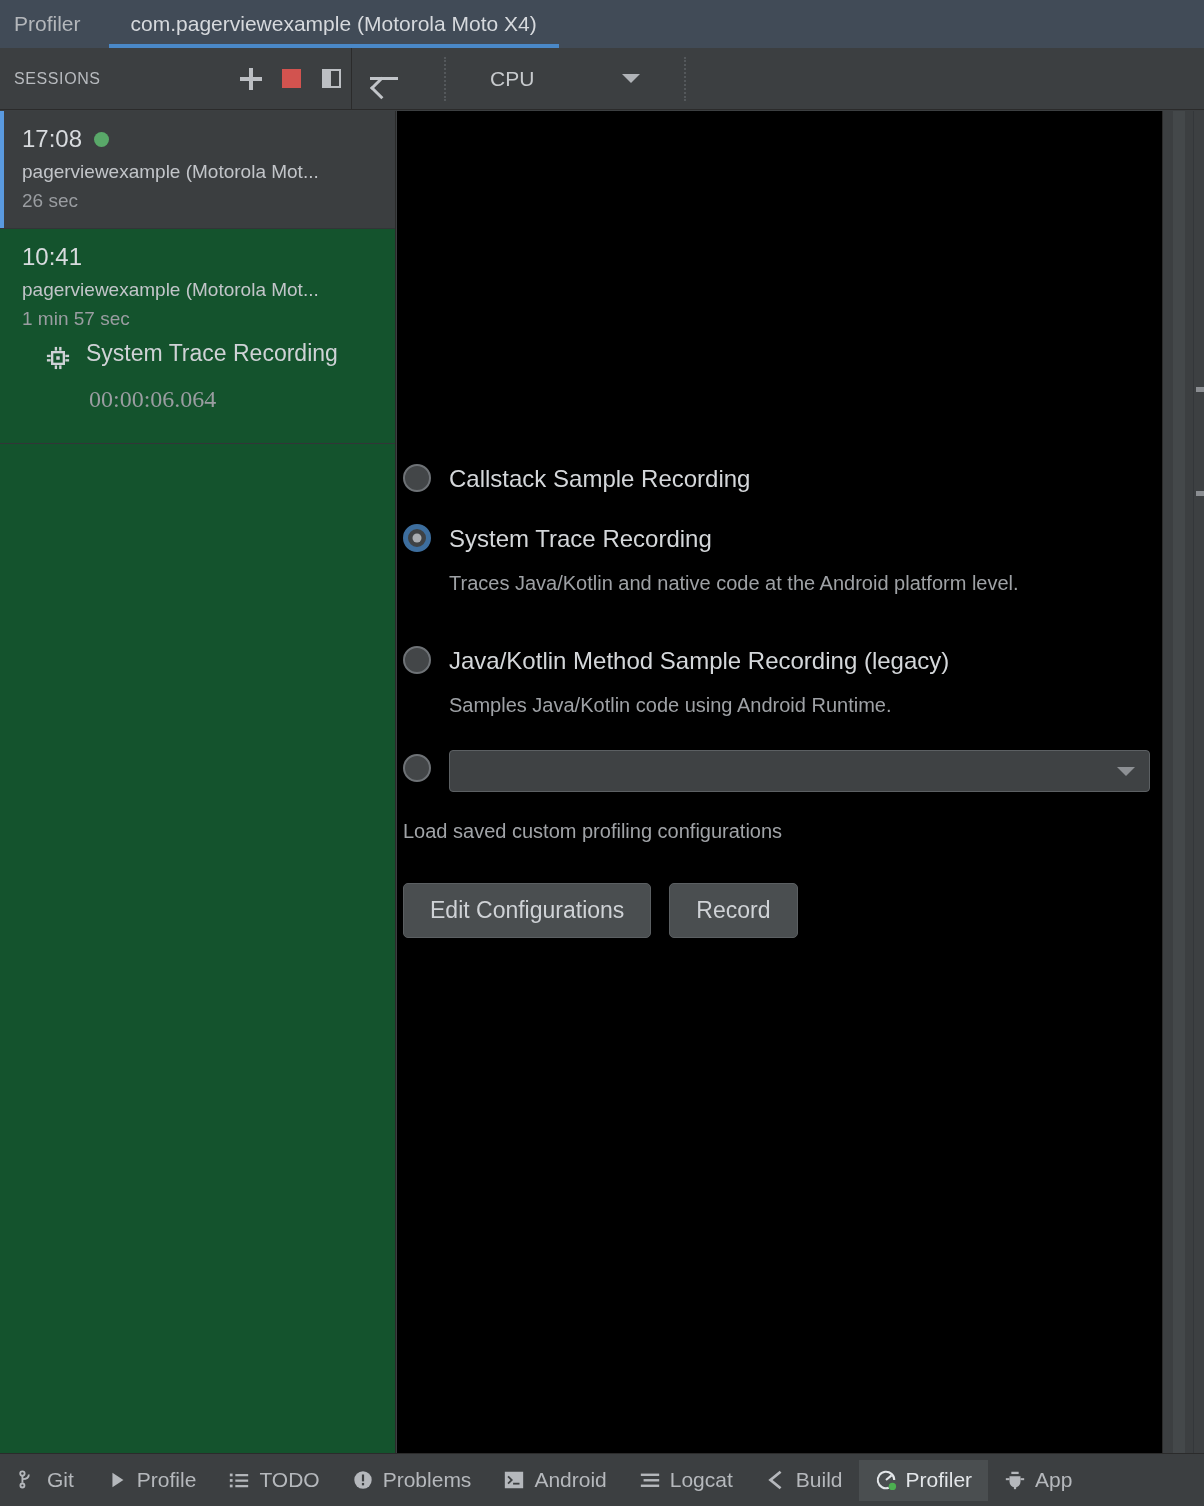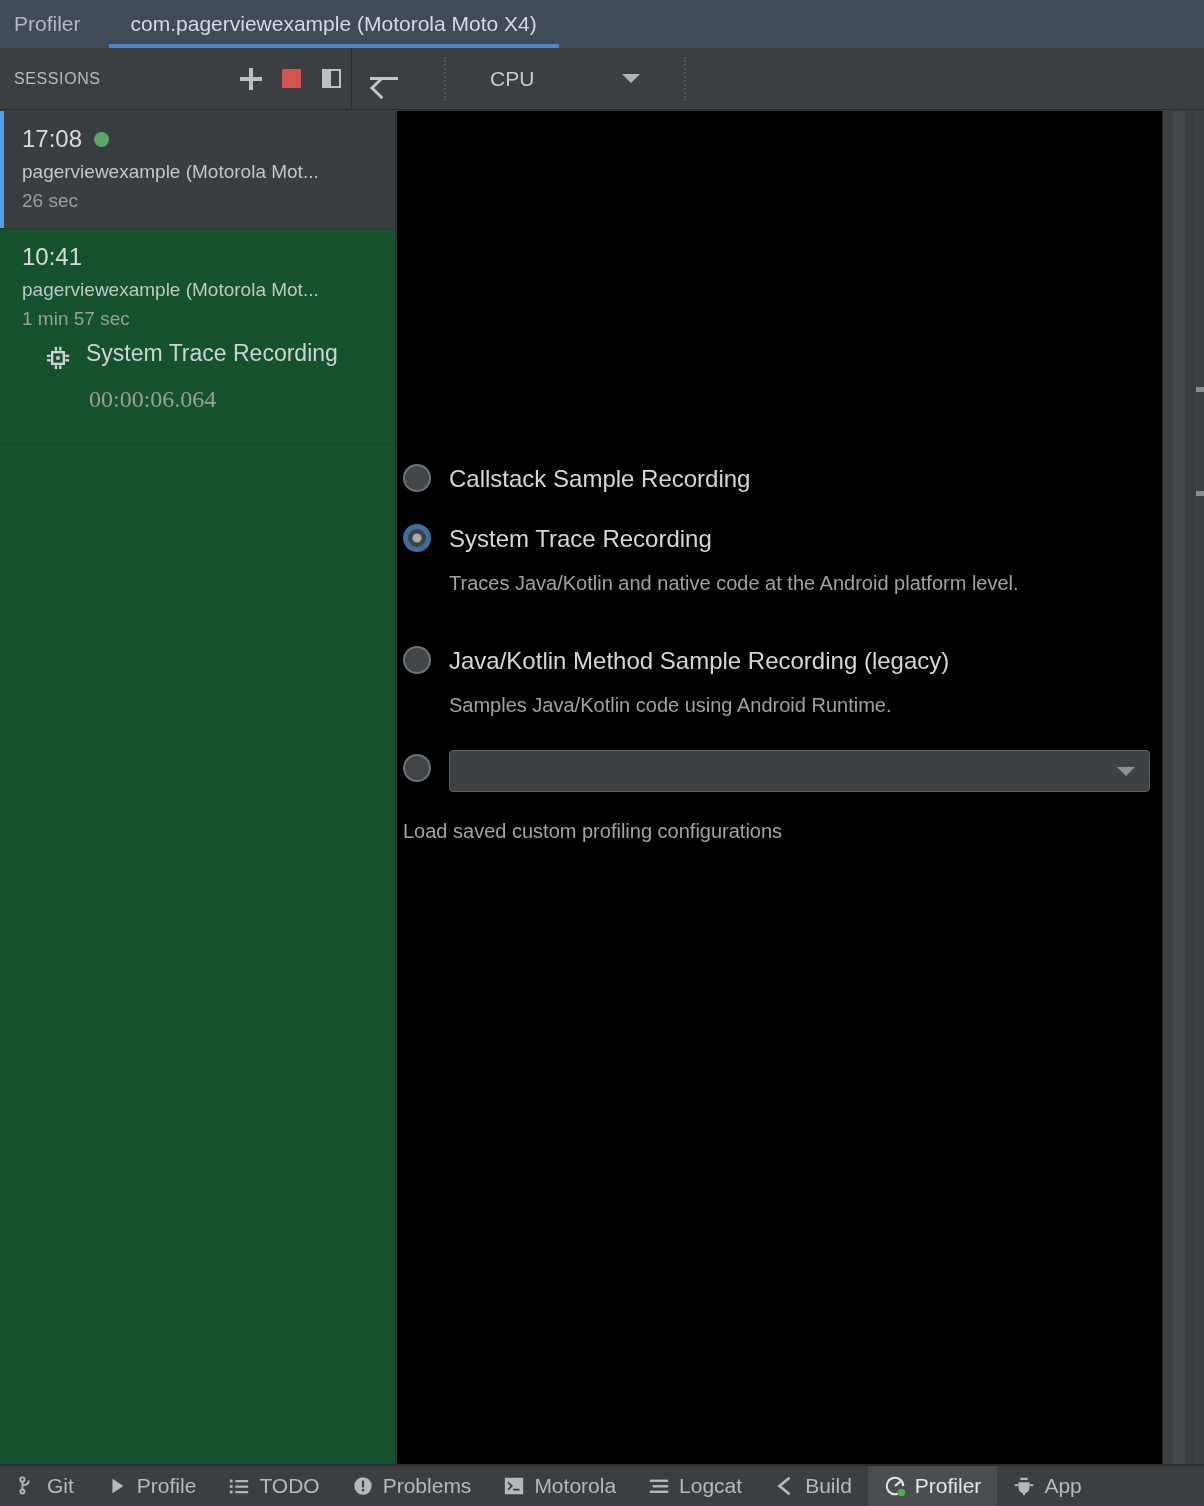--- a/index.html
+++ b/index.html
@@ -173,21 +173,21 @@
     background: #44484a;
   }
   .ghost-panel {
     position: absolute; left: 30px; top: 0; right: 0; bottom: 0;
     background: #3d4042; border-left: 1px solid #34373a;
   }
   .ghost-row { position: absolute; left: 2px; width: 10px; height: 5px; background: #8b8e92; }
 
   
   .statusbar {
-    position: absolute; left: 0; bottom: 0; width: 1204px; height: 41px;
+    position: absolute; left: 0; bottom: 0; width: 1204px; height: 53px;
     background: #3c3f41; border-top: 1px solid #2b2b2b;
     display: flex; align-items: center; overflow: hidden;
   }
   .sb-item {
     display: flex; align-items: center; gap: 9px; height: 41px;
     padding: 0 16px; color: #b5b8bc; font-size: 21px; cursor: pointer;
     white-space: nowrap;
   }
   .sb-item.active { background: #4a4e50; color: #e3e6e9; }
   .sb-ico { width: 22px; height: 22px; flex: 0 0 22px; display: block; }
@@ -305,20 +305,24 @@
     <div class="custom-row">
       <span class="radio"></span>
       <div class="combo">
         <span class="val"></span>
         <span class="caret"></span>
       </div>
     </div>
 
     <div class="load-note">Load saved custom profiling configurations</div>
 
+    <div class="btn-row">
+      <button class="btn">Edit Configurations</button>
+      <button class="btn">Record</button>
+    </div>
   </div>
 </div>
 
 <div class="right-gutter">
   <div class="right-scroll"></div>
   <div class="ghost-panel">
     <span class="ghost-row" style="top:276px"></span>
     <span class="ghost-row" style="top:380px"></span>
   </div>
 </div>
@@ -374,21 +378,21 @@
   </div>
 
   <div class="sb-item">
     <span class="sb-ico">
       <svg width="22" height="22" viewBox="0 0 24 24">
         <rect x="2" y="3" width="20" height="18" fill="#b5b8bc"></rect>
         <path d="M5.5 8 L9.5 12 L5.5 16" fill="none" stroke="#3c3f41" stroke-width="2"></path>
         <rect x="11" y="15" width="7" height="2" fill="#3c3f41"></rect>
       </svg>
     </span>
-    <span>Motorola</span>
+    <span>Android</span>
   </div>
 
   <div class="sb-item">
     <span class="sb-ico">
       <svg width="22" height="22" viewBox="0 0 24 24">
         <rect x="2" y="5" width="20" height="2.6" fill="#b5b8bc"></rect>
         <rect x="5" y="11" width="17" height="2.6" fill="#b5b8bc"></rect>
         <rect x="2" y="17" width="20" height="2.6" fill="#b5b8bc"></rect>
       </svg>
     </span>

